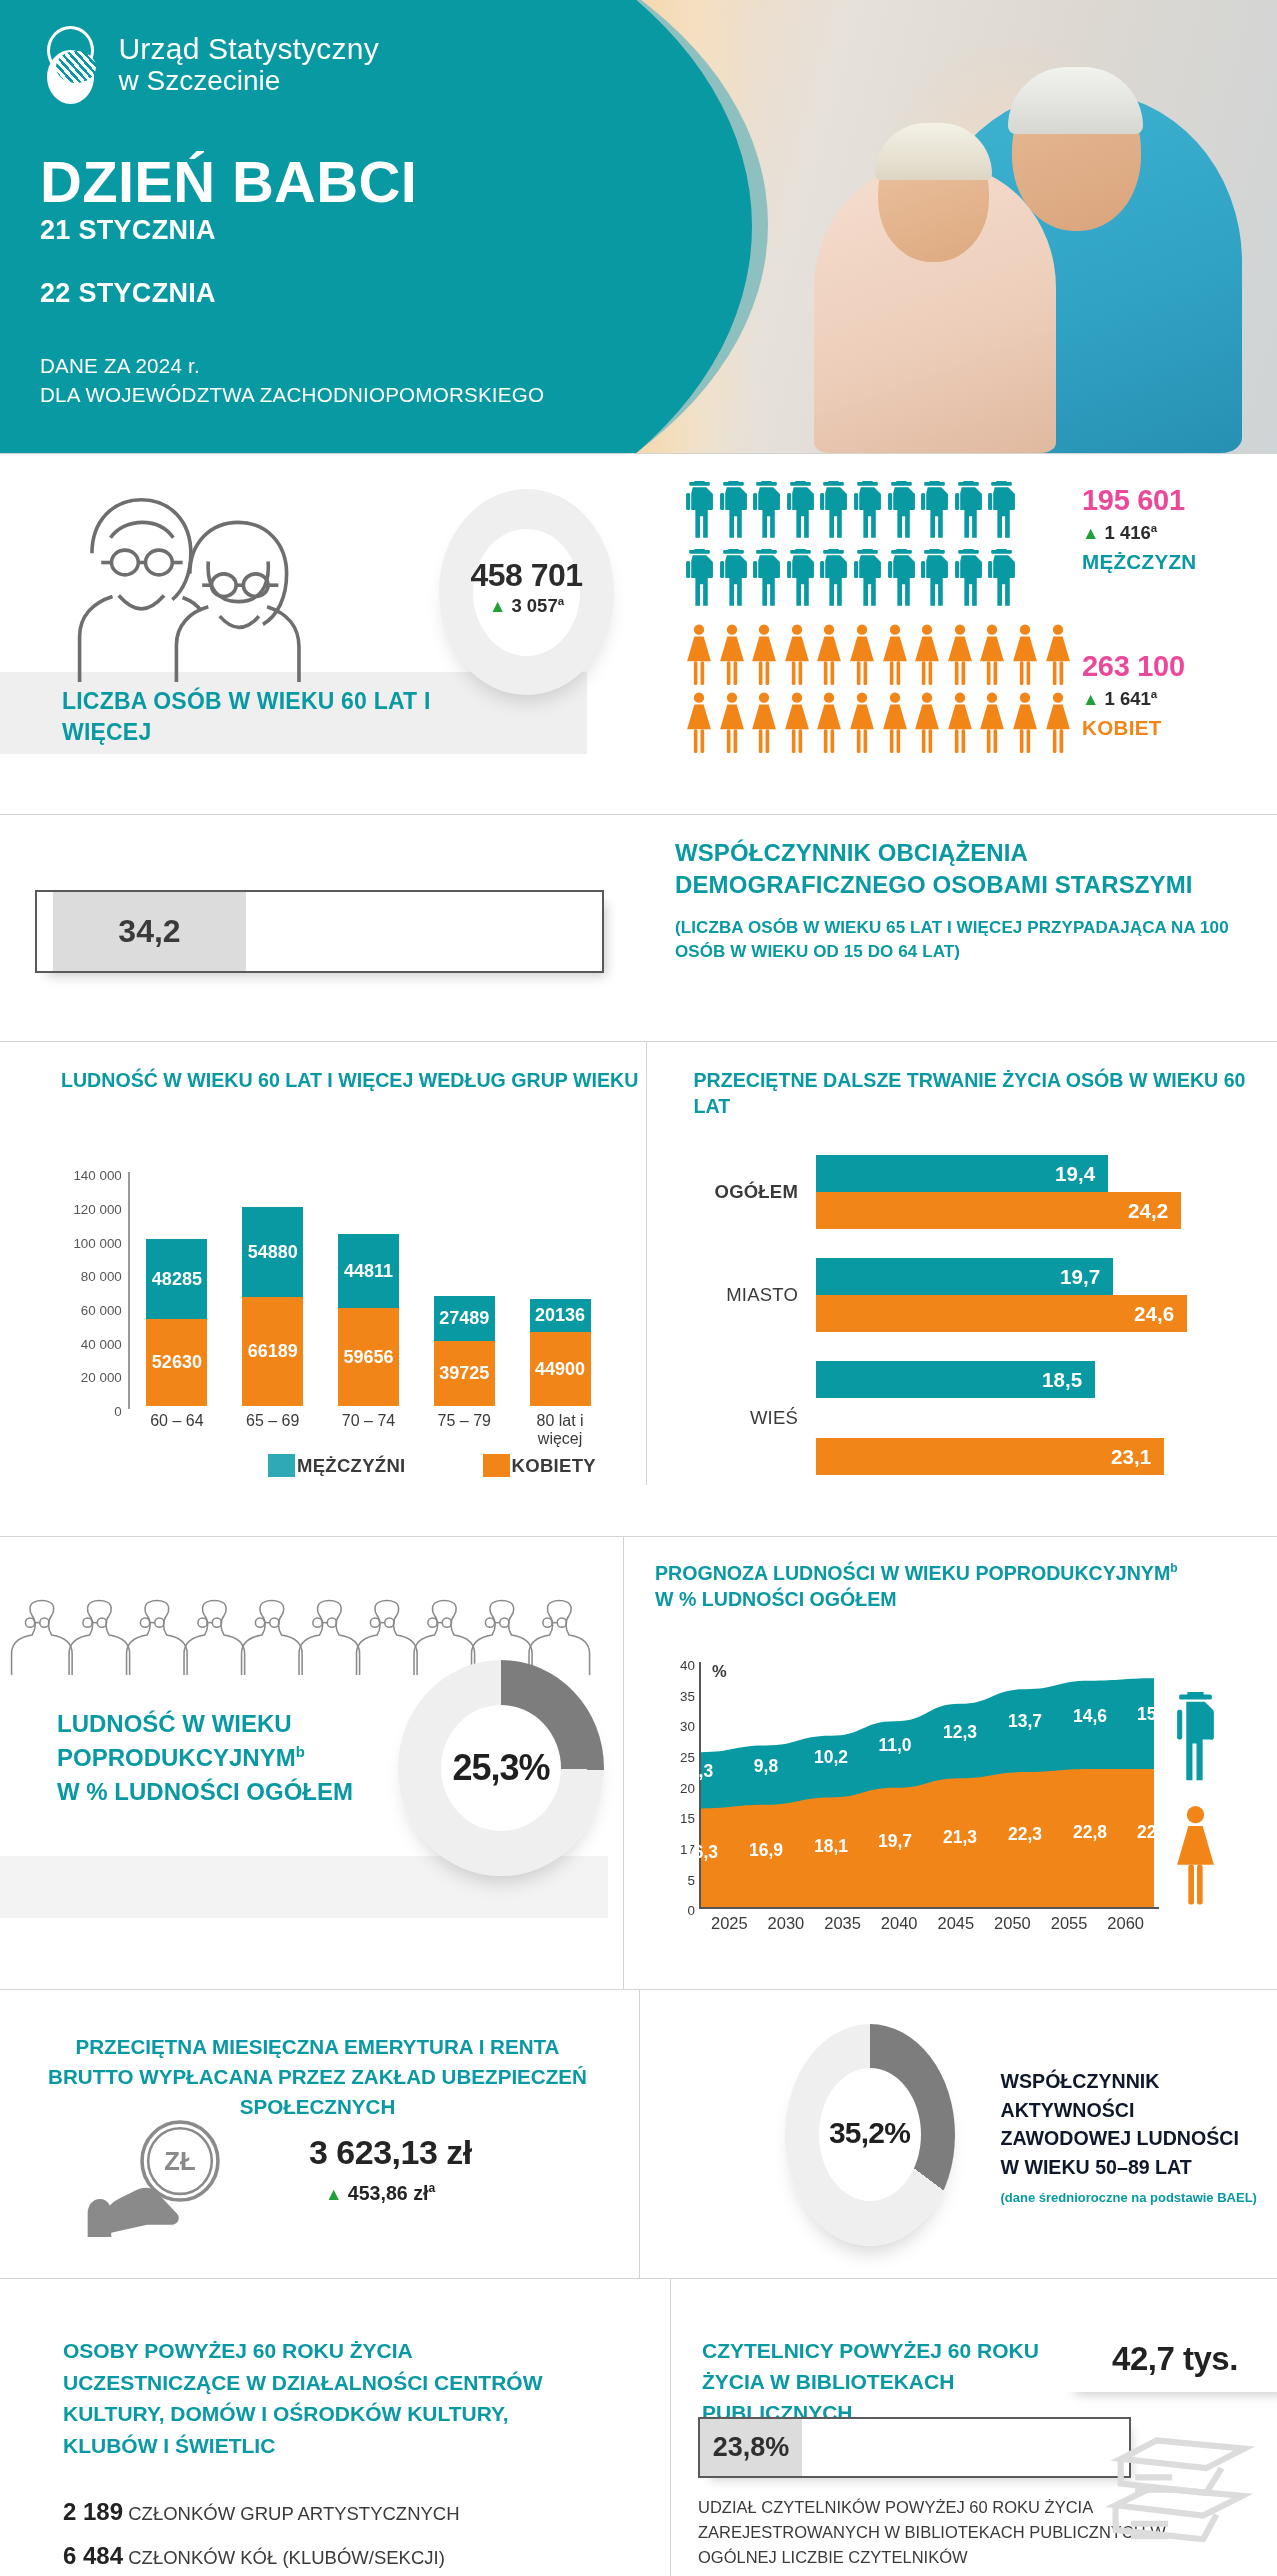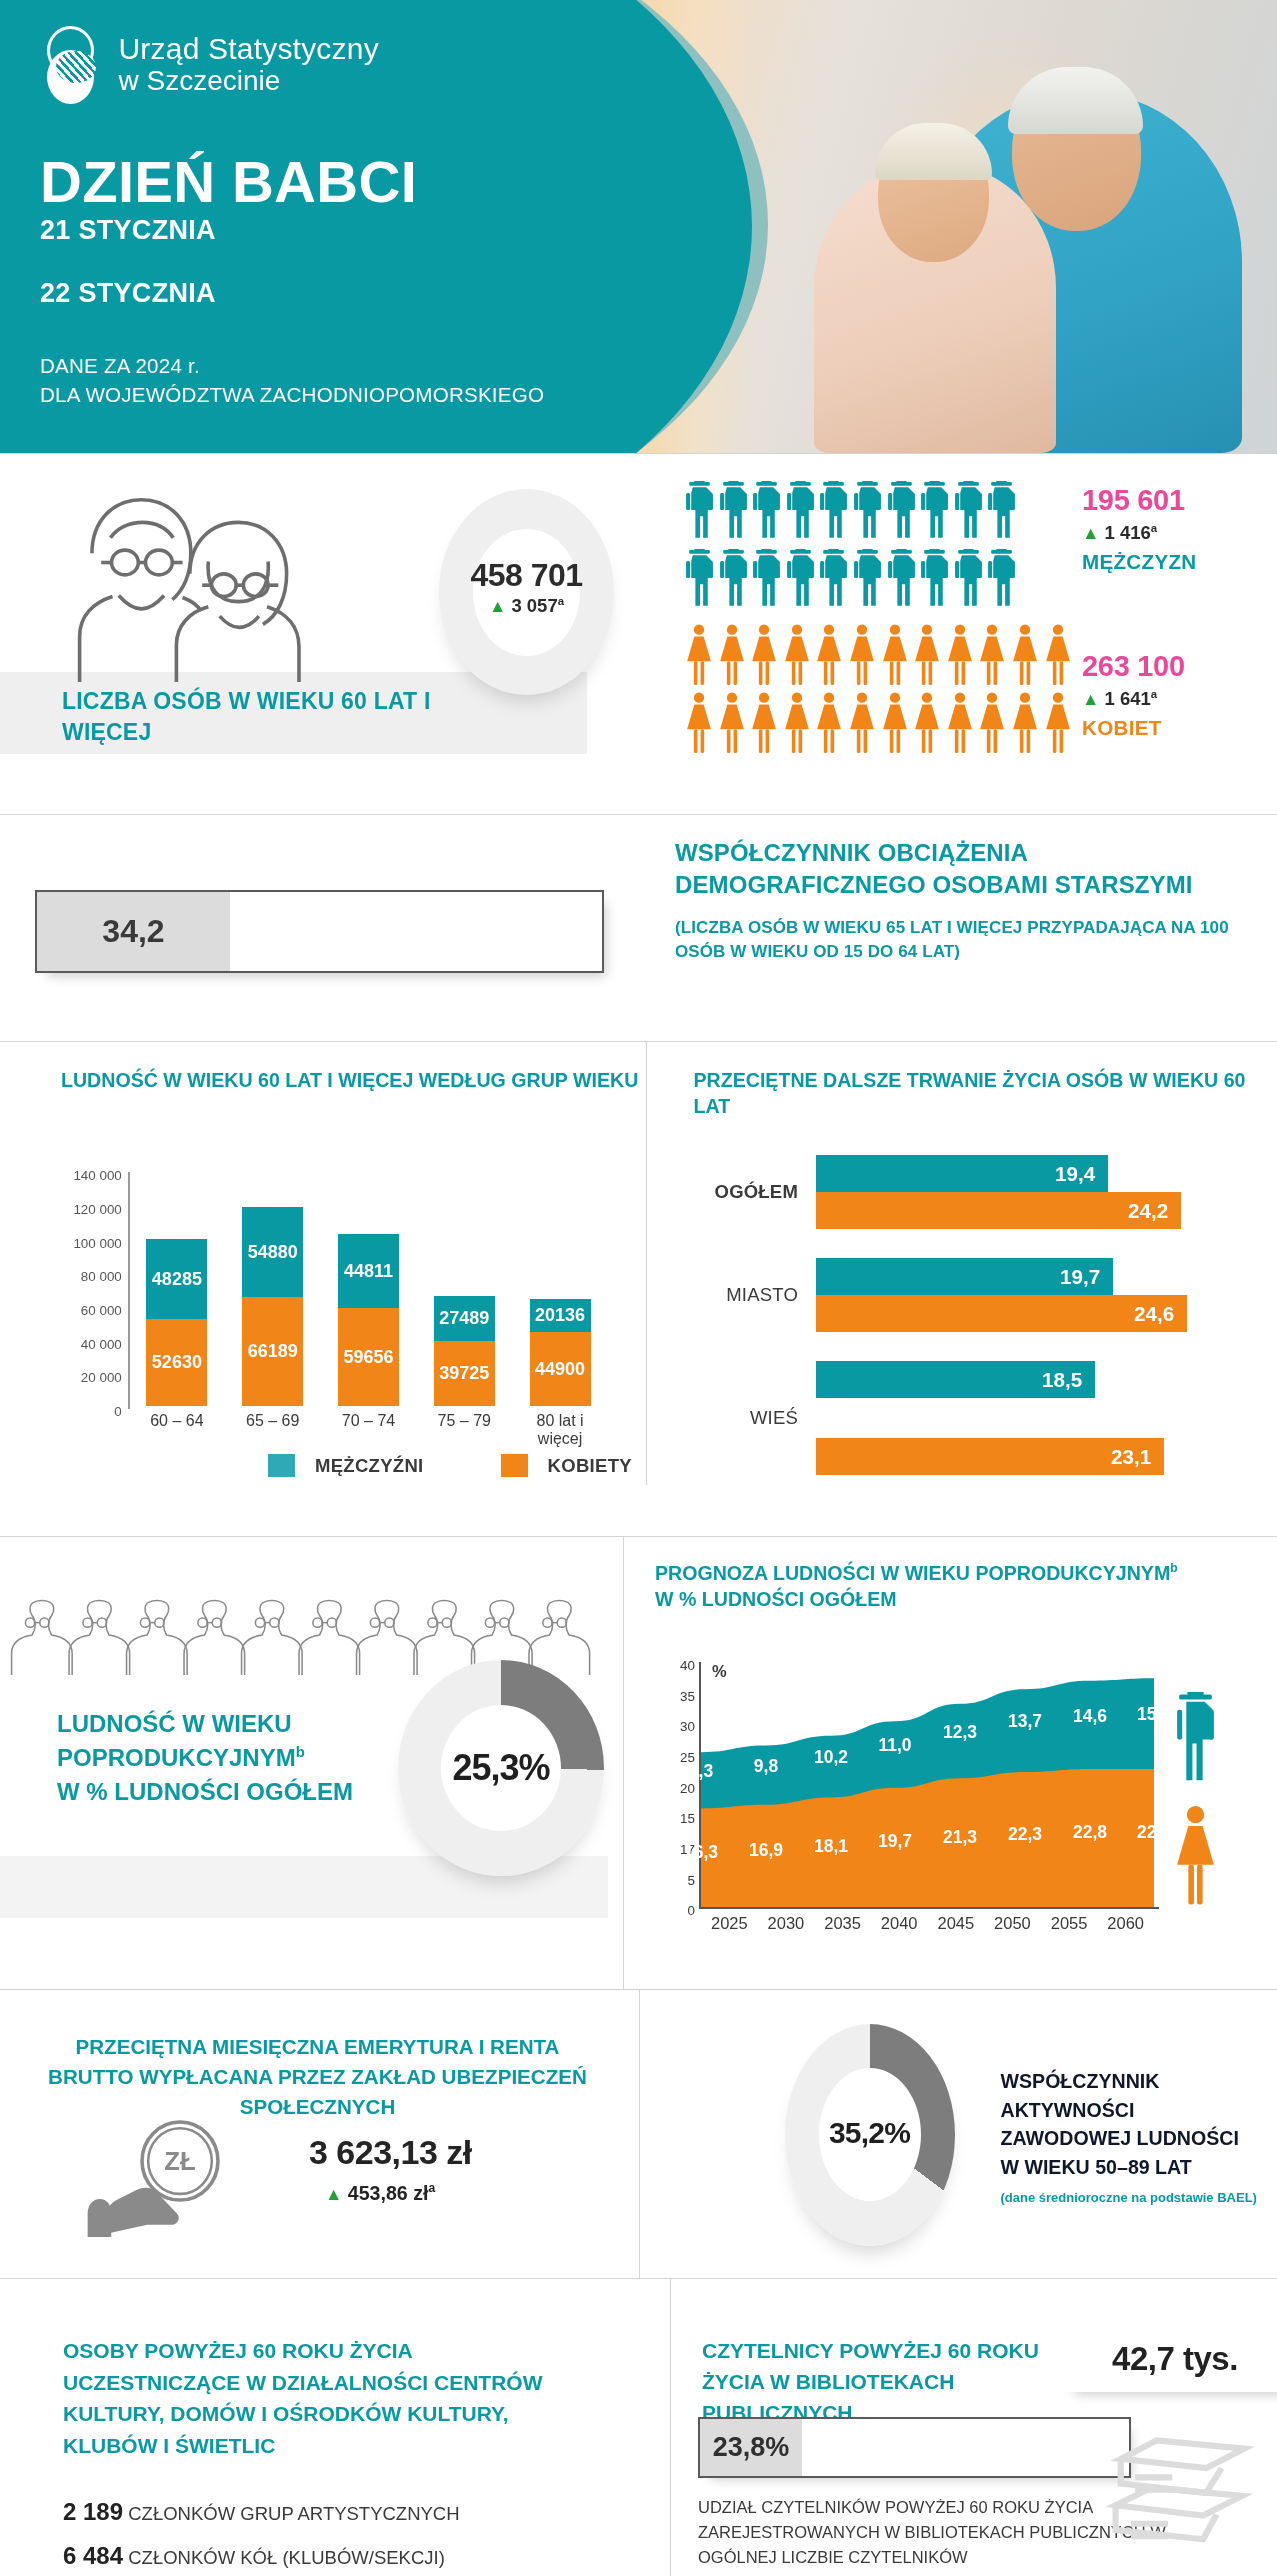--- a/index.html
+++ b/index.html
@@ -149,21 +149,21 @@
   .picto-label { font-size: 20.6px; font-weight: 800; margin-top: 5.2px; letter-spacing:0.3px; }
 
   
   .s2 { height: 227px; position: relative; }
   .bar-box {
     position:absolute; left: 35px; top: 75px; width: 569px; height: 83px;
     border: 2.1px solid #5a5a5a; background:#fff;
     box-shadow: 7.2px 8.2px 11.3px -5.2px rgba(0,0,0,.20);
   }
   .bar-box .fill {
-    position:absolute; left:0; top:0; bottom:0; width: 192px; background:#dcdcdc;
+    position:absolute; left:16px; top:0; bottom:0; width: 192px; background:#dcdcdc;
     display:flex; align-items:center; justify-content:center;
   }
   .bar-box .fill span { font-size: 32px; font-weight: 800; color:#3a3a3a; }
   .s2-text { position:absolute; left: 675px; top: 21.6px; width: 562px; }
   .s2-text .t1 { font-size: 24px; line-height: 1.34; }
   .s2-text .t2 { font-size: 17px; line-height: 1.4; margin-top: 15.5px; }
 
   
   .s3 { height: 495px; }
   .chart-title { font-size: 19.6px; font-weight: 800; color:#0899a3; line-height: 1.34; }
@@ -176,21 +176,21 @@
   .bars { position:absolute; left: 0; bottom: 0; width: 479px; height: 231px; display:flex; align-items:flex-end; }
   .bargroup { flex:1 1 0; display:flex; flex-direction:column; justify-content:flex-end; align-items:center; }
   .bcol { width: 61px; display:flex; flex-direction:column; }
   .seg { display:flex; align-items:center; justify-content:center; color:#fff; font-size: 18px; font-weight:800; }
   .seg.m { background:#0899a3; }
   .seg.k { background:#f28518; }
   .xlabels { position:absolute; left: 129px; top: 370px; width: 479px; display:flex; }
   .xlabels div { flex:1 1 0; text-align:center; font-size: 16px; color:#3a3a3a; }
 
   .legend { position:absolute; left: 268px; top: 412px; display:flex; gap: 77px; align-items:center; }
-  .legend .item { display:flex; align-items:center; gap: 20px; }
+  .legend .item { display:flex; align-items:center; gap: 2px; }
   .legend .swatch { width: 27px; height: 23px; }
   .legend .lab { font-size: 18.5px; font-weight: 800; color:#3a3a3a; letter-spacing:0.3px; }
 
   .colbar2 { padding: 25px 0 0 47px; position: relative; height: 443px; }
   .hbars { position:absolute; left: 31px; top: 113px; width: 562px; }
   .hgroup { display:flex; align-items:center; margin-bottom: 29px; }
   .hgroup .cat { width: 138px; text-align:right; padding-right: 17.5px; font-size: 18.5px; color:#3a3a3a; letter-spacing:0.2px;}
   .hgroup .cat.bold { font-weight: 800; }
   .hstack { flex: 1 1 0; }
   .hbar { height: 37px; display:flex; align-items:center; justify-content:flex-end; padding-right: 12.4px;

